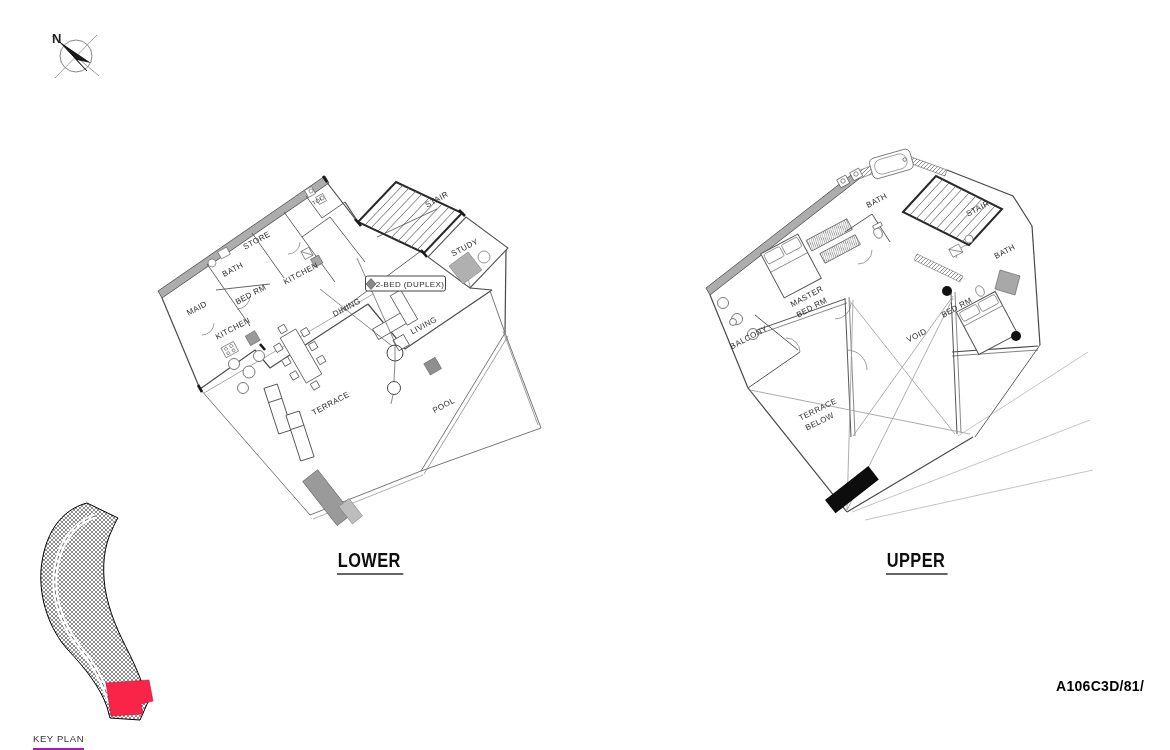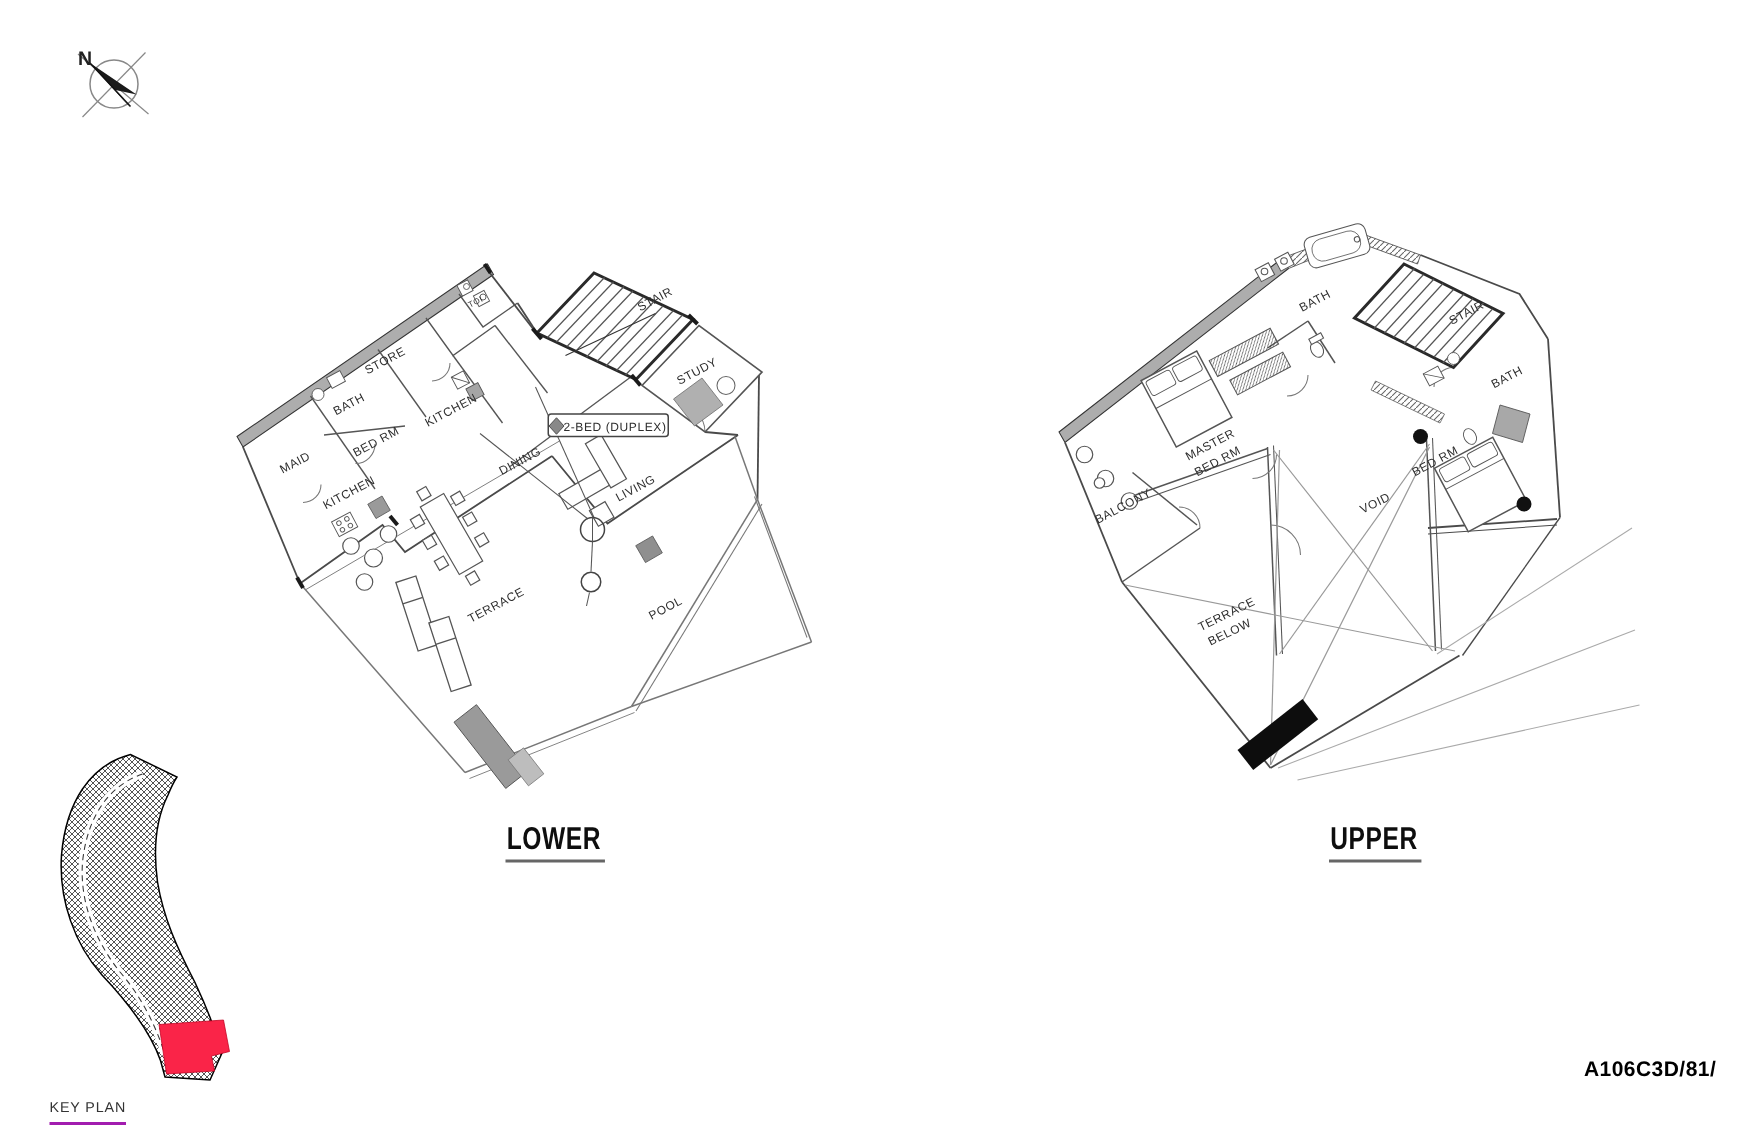--- a/index.html
+++ b/index.html
@@ -356,16 +356,16 @@
     <path d="M95,516 C72,524 58,545 55,575 C53,602 64,628 80,648 C94,664 104,684 110,703" fill="none" stroke="#333" stroke-width="0.7" stroke-dasharray="4,3"></path>
     <polygon points="106,683 149,680 153,701 141,704 143,714 111,716" stroke="#c00020" stroke-width="0.5" fill="#fa2448"></polygon>
   </g>
 </svg>
 
   <div class="plan-title" style="left:337px;top:548px;">LOWER</div>
   <div class="plan-title" style="left:886px;top:548px;">UPPER</div>
 
   <div class="keyplan-label" style="left:33px;top:733px;">KEY PLAN</div>
 
-  <div class="ref" style="left:1056px;top:704px;">A106C3D/81/</div>
+  <div class="ref" style="left:1056px;top:678px;">A106C3D/81/</div>
   <div class="ref" style="left:1054px;top:759px;">A106</div>
 
 </div>
 
 </body></html>

